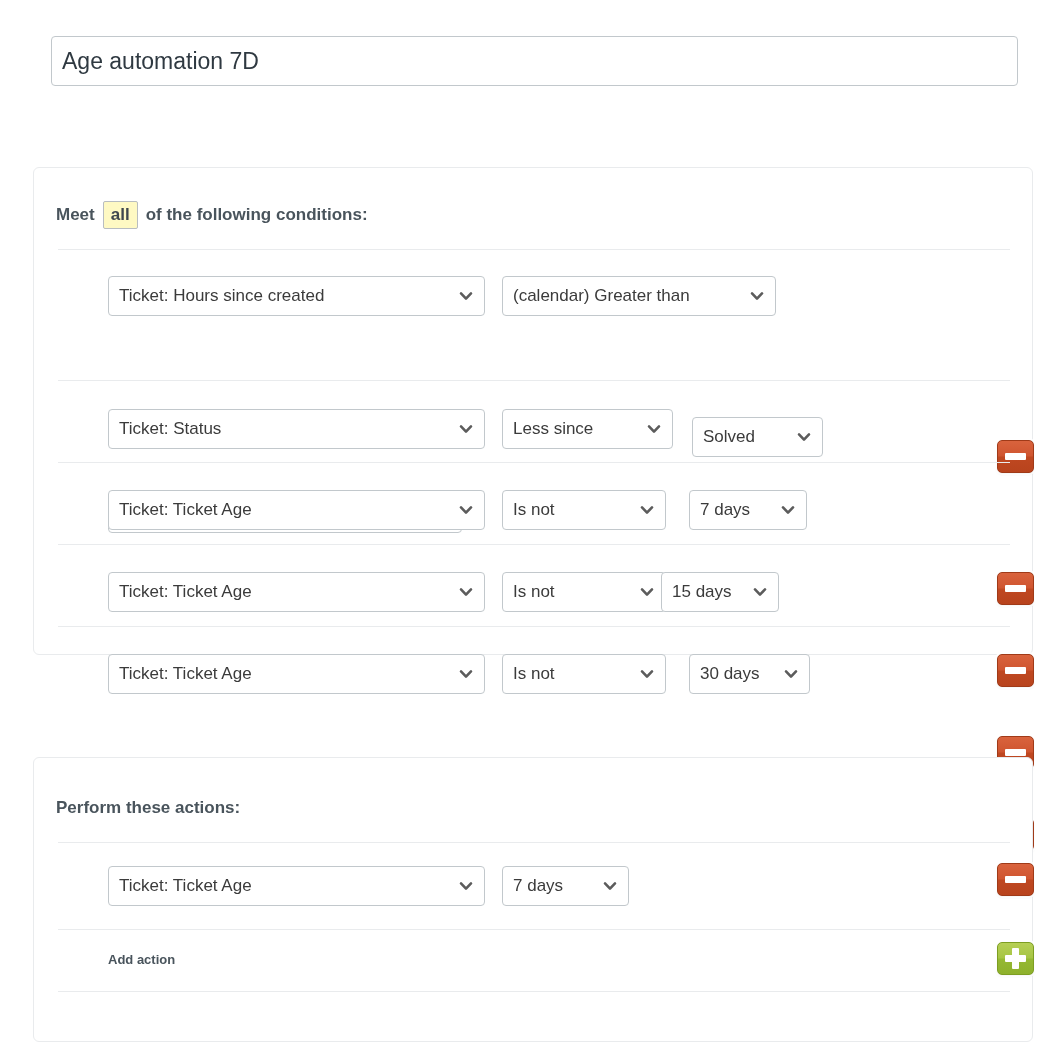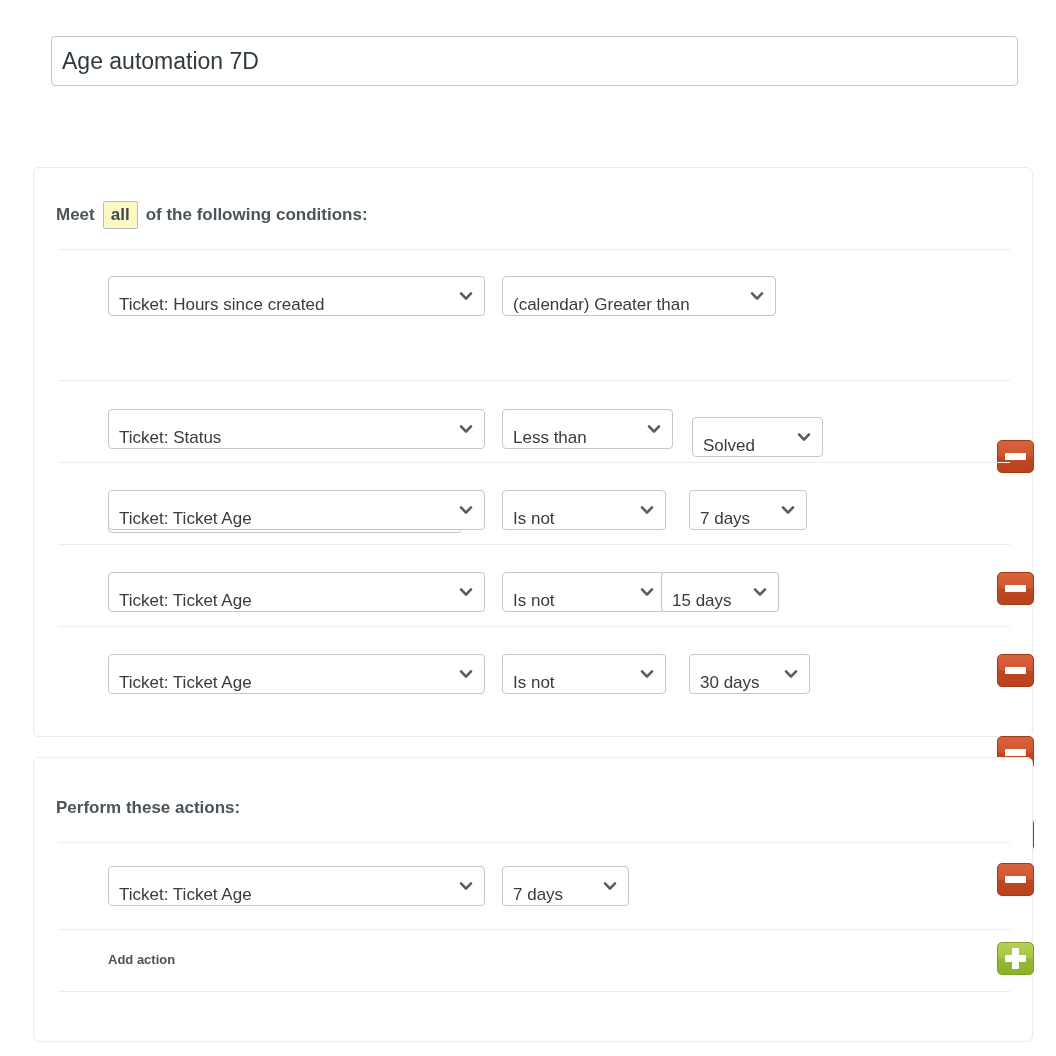--- a/index.html
+++ b/index.html
@@ -56,21 +56,21 @@
   
   .panel {
     position: absolute;
     left: 33px;
     width: 1000px;
     box-sizing: border-box;
     background: #ffffff;
     border: 1px solid #e9ebed;
     border-radius: 6px;
   }
-  #conditions-panel { top: 167px; height: 570px; }
+  #conditions-panel { top: 167px; height: 488px; }
   #actions-panel { top: 757px; height: 285px; }
 
   .panel-heading {
     font-size: 17px;
     font-weight: bold;
     color: #49545c;
     padding: 0;
     margin: 0;
     display: flex;
     align-items: center;
@@ -116,21 +116,21 @@
   }
 
   .ctl {
     position: absolute;
     box-sizing: border-box;
     height: 40px;
     border: 1px solid #c2c8cc;
     border-radius: 4px;
     background: #ffffff;
     display: flex;
-    align-items: flex-end;
+    align-items: center;
     font-size: 17px;
     color: #3b3b3b;
     padding: 0 10px;
     cursor: pointer;
     white-space: nowrap;
     overflow: hidden;
   }
   .ctl .lbl {
     flex: 0 0 auto;
   }
@@ -246,21 +246,21 @@
     <div class="divider" style="top:212px;"></div>
 
     <div class="row">
       <div class="ctl" style="left:74px; top:241px; width:377px;">
         <span class="lbl">Ticket: Status</span>
         <svg class="chev" viewBox="0 0 16 16">
           <path d="M3 5.4 L8 10.6 L13 5.4" fill="none" stroke="#5c5c5c" stroke-width="2.6" stroke-linecap="round" stroke-linejoin="round"></path>
         </svg>
       </div>
       <div class="ctl" style="left:468px; top:241px; width:171px;">
-        <span class="lbl">Less than</span>
+        <span class="lbl">Less since</span>
         <svg class="chev" viewBox="0 0 16 16">
           <path d="M3 5.4 L8 10.6 L13 5.4" fill="none" stroke="#5c5c5c" stroke-width="2.6" stroke-linecap="round" stroke-linejoin="round"></path>
         </svg>
       </div>
       <div class="ctl" style="left:658px; top:249px; width:131px;">
         <span class="lbl">Solved</span>
         <svg class="chev" viewBox="0 0 16 16">
           <path d="M3 5.4 L8 10.6 L13 5.4" fill="none" stroke="#5c5c5c" stroke-width="2.6" stroke-linecap="round" stroke-linejoin="round"></path>
         </svg>
       </div>

